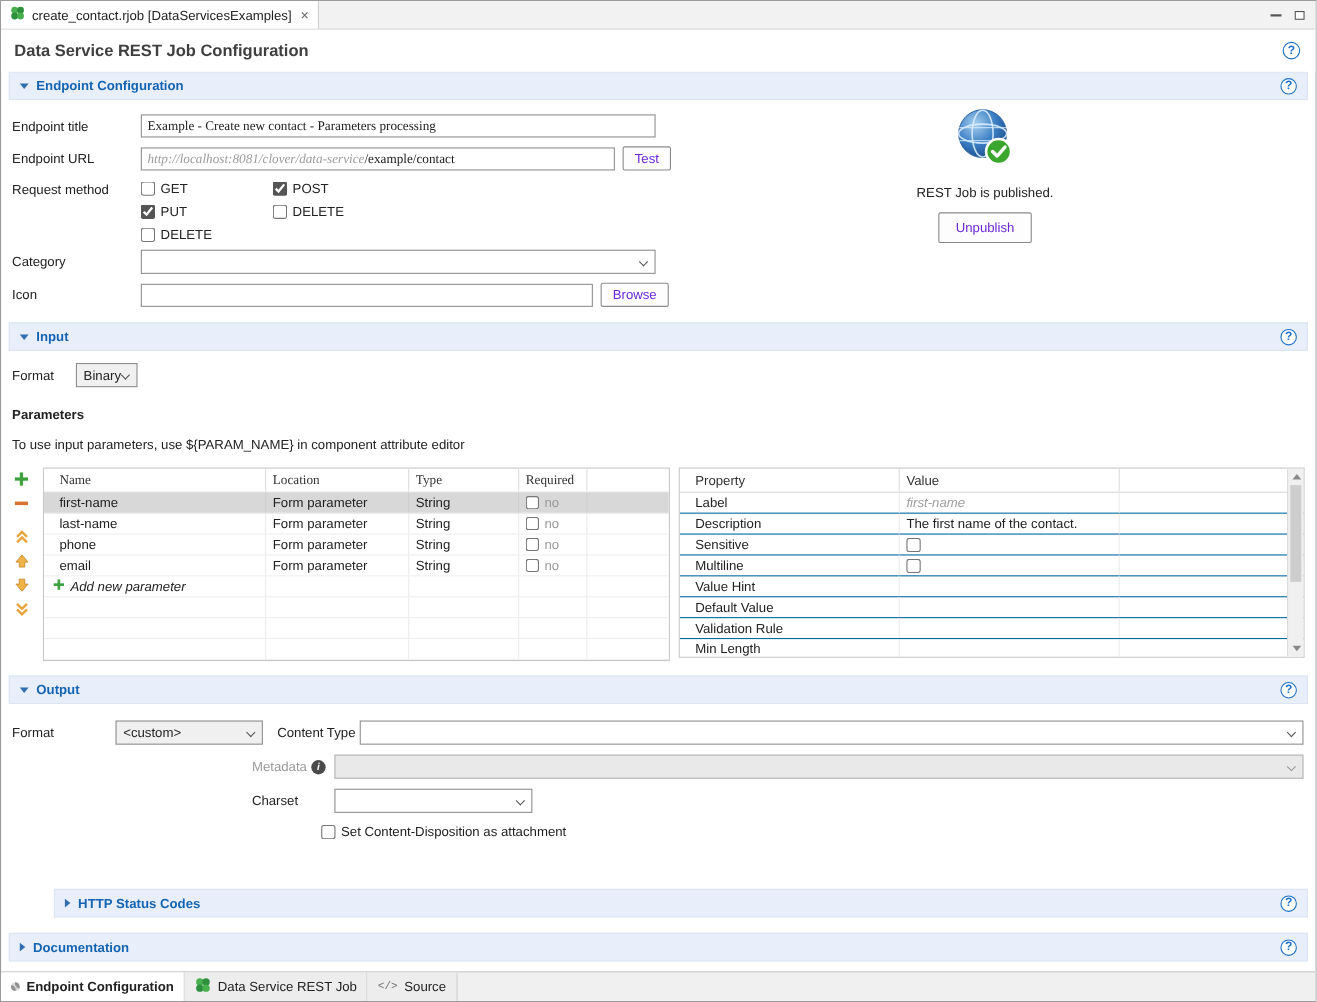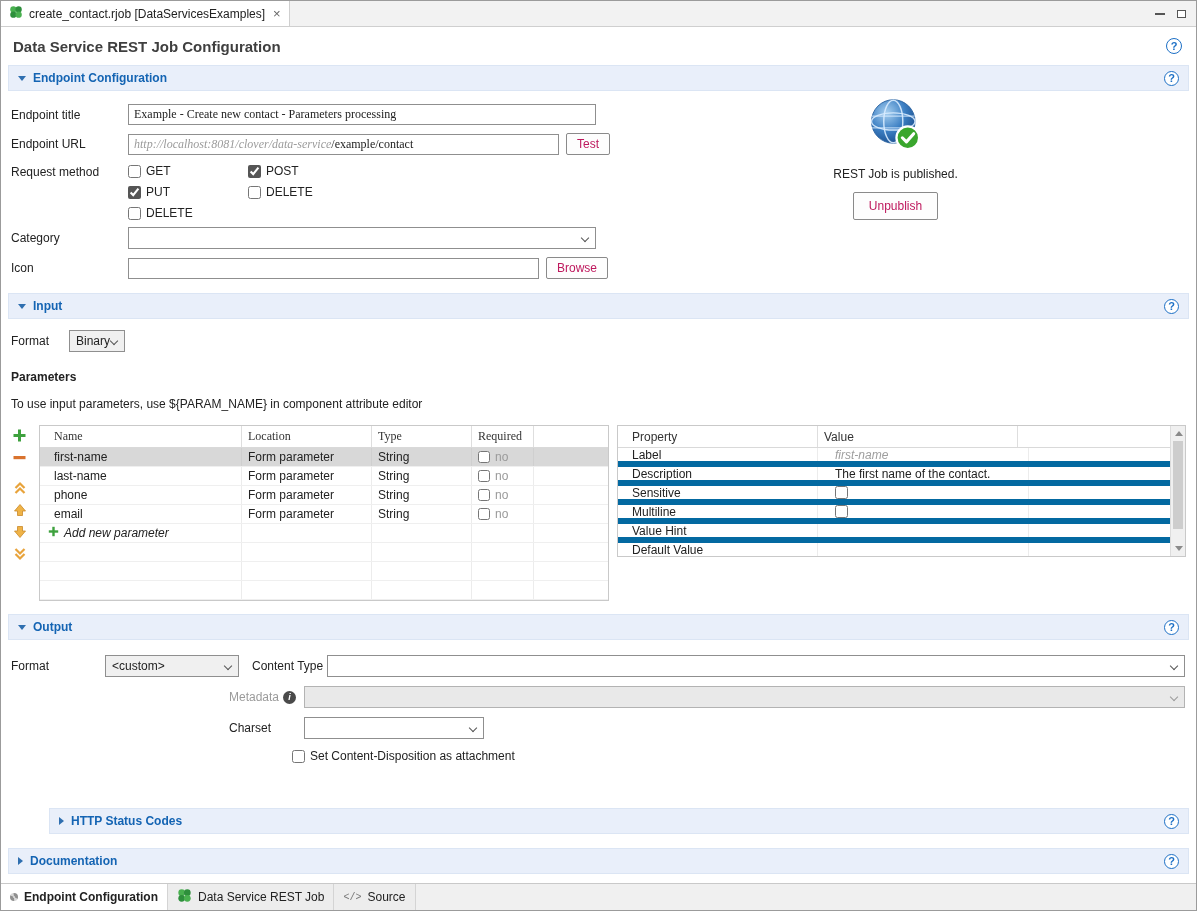--- a/index.html
+++ b/index.html
@@ -31,21 +31,21 @@
   .section-header .help { margin-left:auto; width:15px; height:15px; flex:0 0 15px; }
 
   
   .endpoint-body { position:relative; padding:13px 0 6px 10px; }
   .form-row { display:flex; align-items:center; margin-bottom:8px; }
   .form-row > label { flex:0 0 117px; font-size:12px; }
   .text-input { height:21px; border:1px solid #8f8f8f; font-size:12px; padding:0 5px; font-family:Liberation Serif, serif; color:#222; background:#fff; }
   .w468 { width:468px; } .w431 { width:431px; } .w411 { width:411px; }
   .faux { display:flex; align-items:center; white-space:nowrap; overflow:hidden; }
   .url-prefix { color:#9b9b9b; font-style:italic; }
-  .btn { margin-left:7px; height:22px; padding:0 10px; font-size:12px; background:#fdfdfd; border:1px solid #8a8a8a; border-radius:2px; font-family:inherit; color:#be185d; }
+  .btn { margin-left:7px; height:22px; padding:0 10px; font-size:12px; background:#fdfdfd; border:1px solid #8a8a8a; border-radius:2px; font-family:inherit; color:#6d28d9; }
   .methods-row { align-items:flex-start; margin-bottom:6px; }
   .method-cols { display:flex; }
   .method-col { width:120px; display:flex; flex-direction:column; gap:5px; }
   .chk { display:flex; align-items:center; gap:5px; font-size:12px; height:16px; }
   input[type=checkbox] { width:13px; height:13px; margin:0; accent-color:#555; }
   .combo { position:relative; height:22px; border:1px solid #8f8f8f; background:#fff; display:flex; align-items:center; padding:0 20px 0 6px; font-size:12px; }
   .combo .chev { position:absolute; right:7px; top:7px; width:6px; height:6px; border-right:1.5px solid #555; border-bottom:1.5px solid #555; transform:rotate(45deg); }
   .combo.gray { background:#f0f0f0; }
   .combo.disabled { background:#e9e9e9; border-color:#b3b3b3; }
   .combo.disabled .chev { border-color:#9a9a9a; }
@@ -73,26 +73,26 @@
   .prow { height:19px; border-bottom:1px solid #efefef; }
   .prow > .c { display:flex; align-items:center; height:100%; padding-left:6px; border-right:1px solid #ececec; gap:5px; overflow:hidden; }
   .prow > .c:first-child { padding-left:14px; }
   .prow > .c:last-child { border-right:none; }
   .prow.selected { background:#d8d8d8; }
   .prow.selected > .c { border-right-color:#cfcfcf; }
   .req-no { color:#9a9a9a; font-style:normal; }
   .prow .c input[type=checkbox] { width:12px; height:12px; }
   .addrow .c:first-child { padding-left:8px; font-style:italic; }
 
-  .prop-wrap { flex:1 1 auto; margin-left:8px; position:relative; border:1px solid #c9c9c9; background:#fff; height:132px; overflow:hidden; }
+  .prop-wrap { flex:1 1 auto; margin-left:8px; position:relative; border:1px solid #c9c9c9; background:#fff; height:173px; overflow:hidden; }
   .p-head, .vrow { display:grid; grid-template-columns:200px 200px 1fr; font-size:12px; }
   .p-head { height:22px; border-bottom:1px solid #d9d9d9; }
   .p-head > span { display:flex; align-items:center; height:100%; padding-left:6px; border-right:1px solid #dedede; color:#333; }
   .p-head > span:first-child { padding-left:14px; }
-  .vrow { height:19px; border-bottom:6px solid #0369a1;gap:11px; }
+  .vrow { height:19px; border-bottom:1px solid #0369a1; }
   .vrow > .c { display:flex; align-items:center; height:100%; padding-left:6px; border-right:1px solid #ececec; overflow:hidden; }
   .vrow > .c:first-child { padding-left:14px; }
   .ph { color:#9e9e9e; font-style:italic; }
   .vscroll { position:absolute; top:0; right:0; bottom:0; width:15px; background:#f0f0f0; border-left:1px solid #dcdcdc; }
   .vs-up, .vs-down { position:absolute; left:4px; width:0; height:0; border-left:4px solid transparent; border-right:4px solid transparent; }
   .vs-up { top:5px; border-bottom:5px solid #8a8a8a; }
   .vs-down { bottom:5px; border-top:5px solid #8a8a8a; }
   .vs-thumb { position:absolute; top:15px; left:2px; right:2px; height:88px; background:#cdcdcd; }
 
   

